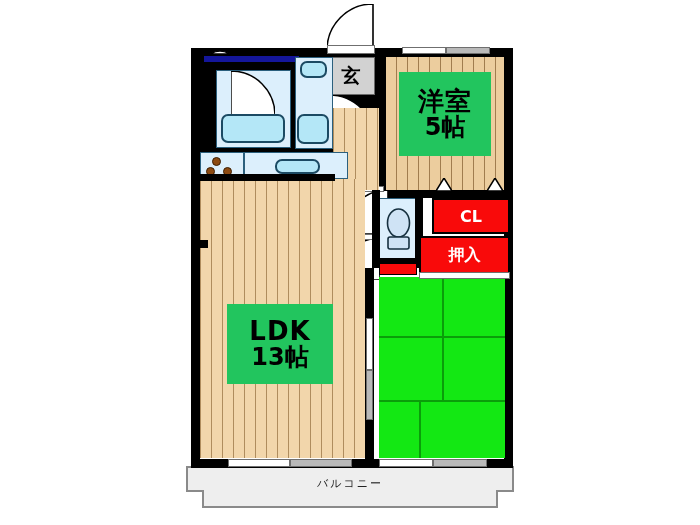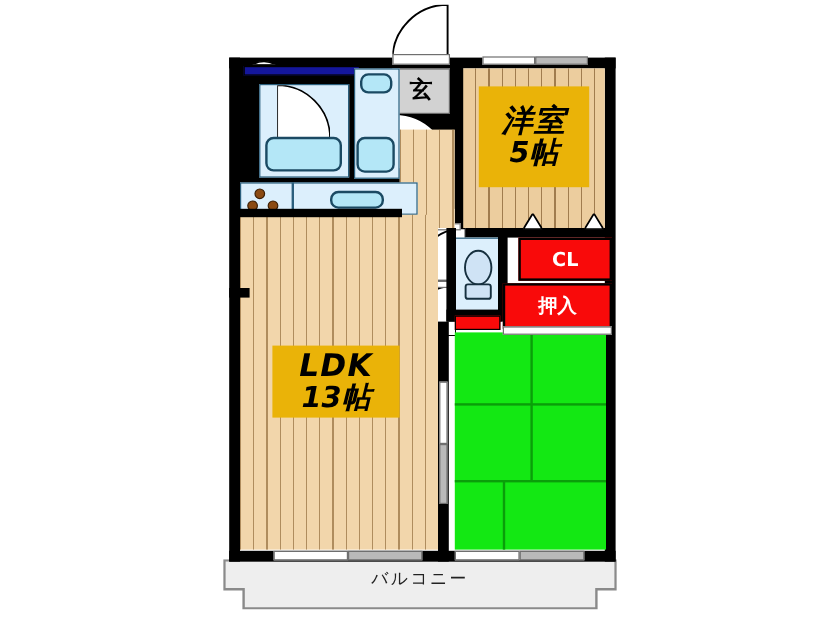--- a/index.html
+++ b/index.html
@@ -34,32 +34,32 @@
   .tatami{background:#13e813;}
   .closet-red{background:#f90a0a;}
   .tile-gray{background:#d2d2d2;}
   .water{background:#dceffc;}
   .water2{background:#b4e7f7;}
 
   
   .lbl{position:absolute;display:flex;align-items:center;justify-content:center;
        color:#000;font-weight:bold;line-height:1.05;text-align:center;
        font-family:"DejaVu Sans","Liberation Sans",sans-serif;}
-  .lbl-white{background:#eab308;font-style:italic;}
+  .lbl-white{background:#22c55e;}
 
   .room-name{font-size:26px;letter-spacing:1px;}
   .room-size{font-size:24px;letter-spacing:0px;}
   .stack{flex-direction:column;}
 
   .tag-red{position:absolute;display:flex;align-items:center;justify-content:center;
      background:#f90a0a;color:#ffffff;font-weight:bold;font-size:16px;
      border:2px solid #000;box-sizing:border-box;}
 
   .balc-label{position:absolute;display:flex;align-items:center;justify-content:center;
-     color:#222;font-size:14px;letter-spacing:2px;}
+     color:#222;font-size:11px;letter-spacing:2px;}
 
   
   .slider{position:absolute;background:#ffffff;border:1px solid #6f6f6f;box-sizing:border-box;}
   .slider2{position:absolute;background:#b9b9b9;border:1px solid #6f6f6f;box-sizing:border-box;}
   .win-navy{position:absolute;background:#14169b;border:1px solid #000;box-sizing:border-box;}
 
   
   .fix{position:absolute;box-sizing:border-box;border:2px solid #1b4a63;}
   .fix-r{border-radius:7px;}
   .burner{position:absolute;border-radius:50%;background:#8b4a12;border:1px solid #3d1f05;}
@@ -207,21 +207,21 @@
 
   <div class="slider" style="left:419px;top:272px;width:91px;height:7px;"></div>
 
 
   <div class="room wood" style="left:200px;top:179px;width:165px;height:279px;"></div>
 
   <div class="wall" style="left:191px;top:240px;width:17px;height:8px;"></div>
 
   <div class="wall" style="left:195px;top:174px;width:140px;height:7px;"></div>
 
-  <div class="lbl lbl-white stack" style="left:227px;top:288px;width:106px;height:60px;">
+  <div class="lbl lbl-white stack" style="left:227px;top:304px;width:106px;height:80px;">
     <span class="room-name">LDK</span>
     <span class="room-size">13帖</span>
   </div>
 
   <div class="wall" style="left:365px;top:268px;width:9px;height:200px;"></div>
   <div class="slider" style="left:366px;top:318px;width:7px;height:52px;"></div>
   <div class="slider2" style="left:366px;top:370px;width:7px;height:50px;"></div>
 
   <div class="slider" style="left:228px;top:459px;width:62px;height:8px;"></div>
   <div class="slider2" style="left:290px;top:459px;width:62px;height:8px;"></div>

